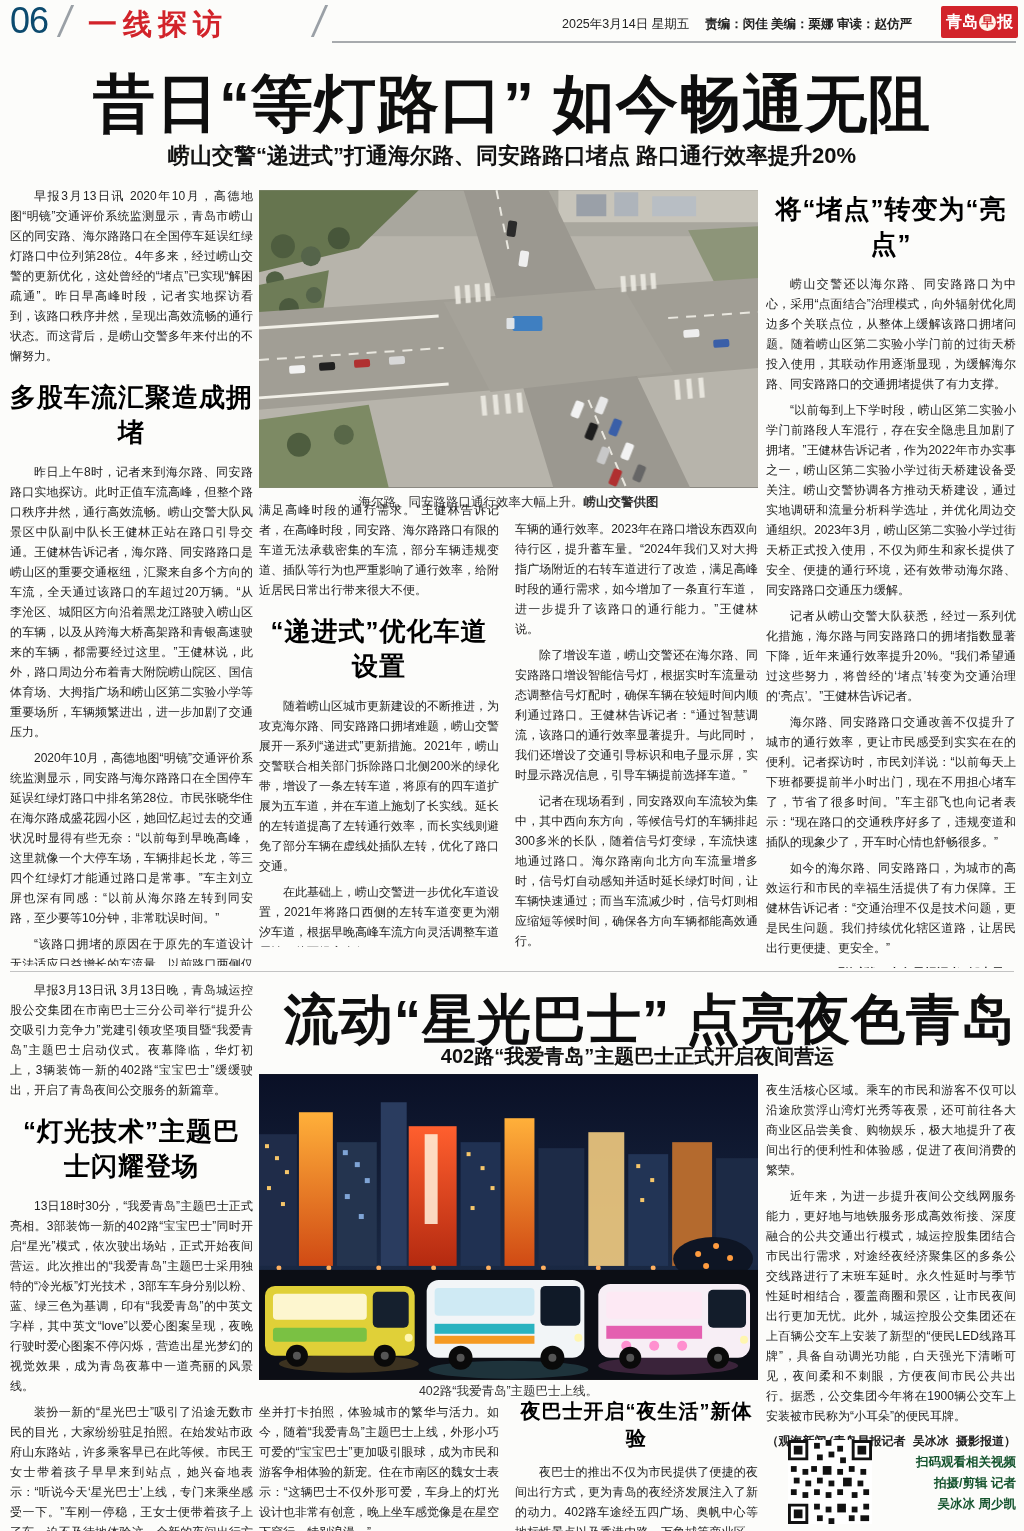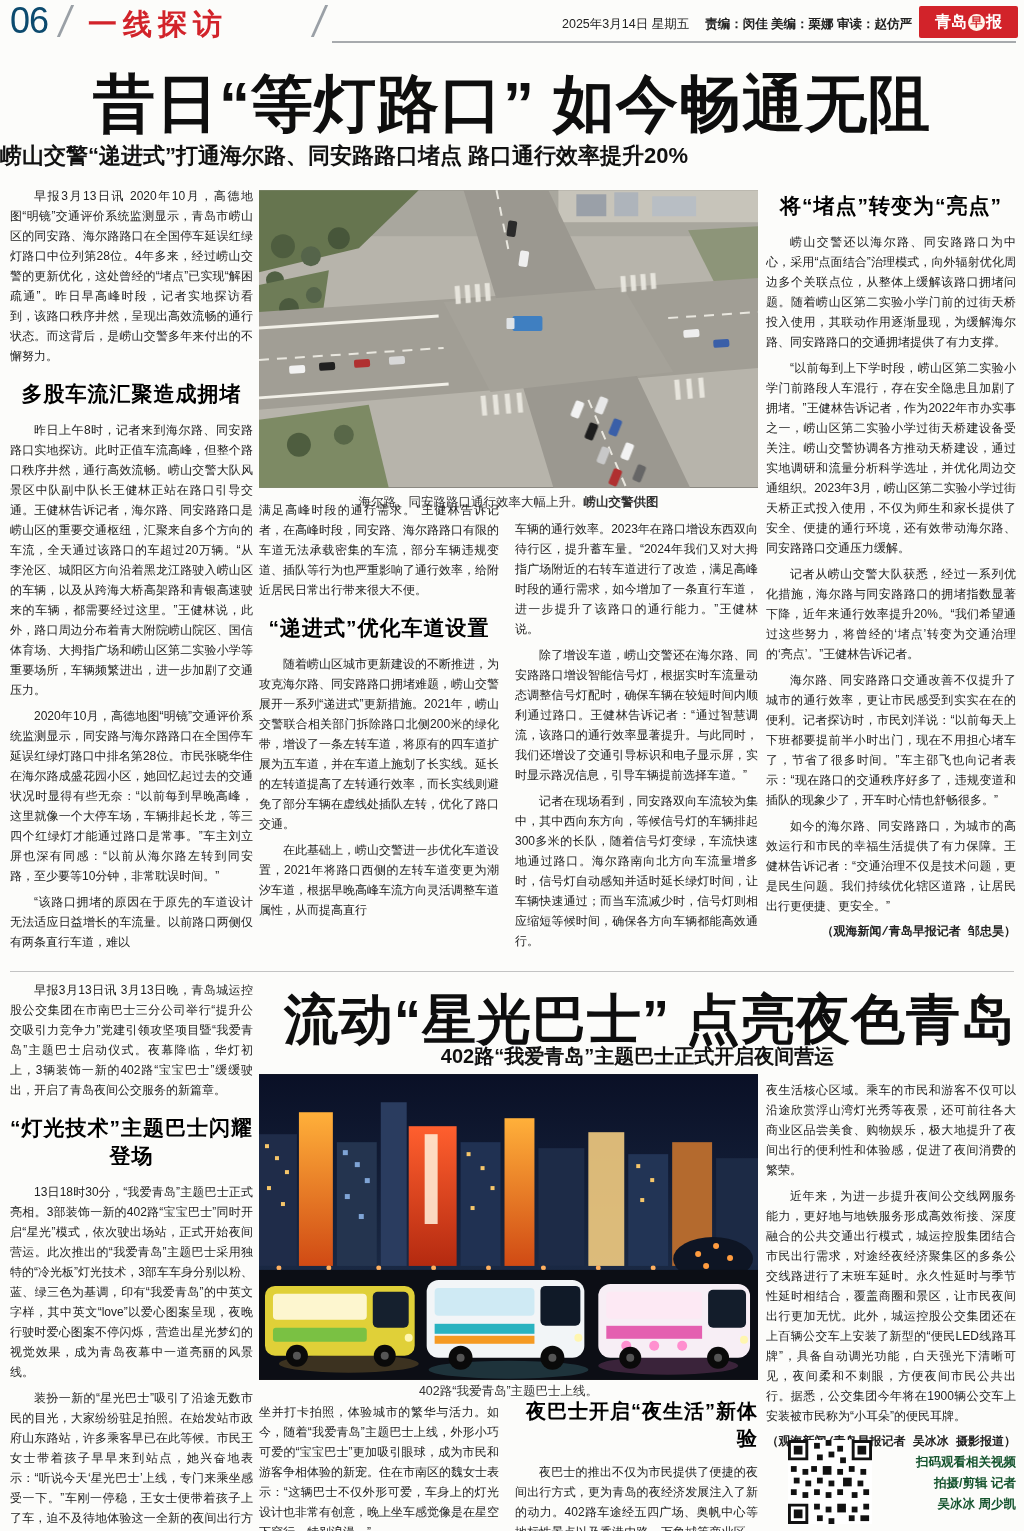--- a/index.html
+++ b/index.html
@@ -10,49 +10,49 @@
   .pagenum{position:absolute;left:10px;top:0;font-size:36px;color:#0c4a6e;letter-spacing:-1px;}
   .slash{position:absolute;width:3px;height:32px;background:#9aa0a6;transform:skewX(-24deg);}
   .s1{left:64px;top:5px;}
   .s2{left:318px;top:5px;}
   .section-title{position:absolute;left:88px;top:5px;font-size:29px;font-weight:900;color:#d2232a;letter-spacing:6px;}
   .head-rule{position:absolute;left:332px;top:41px;width:684px;height:2px;background:#a7aaad;}
   .head-meta{position:absolute;left:562px;top:16px;width:385px;font-size:12.5px;color:#222;white-space:nowrap;}
   .head-meta .date{font-weight:400;margin-right:16px;}
   .head-meta .eds{font-weight:700;}
   .logo{position:absolute;right:6px;top:6px;height:24px;background:#d2232a;color:#fff;
-        font-weight:900;font-size:16px;padding:4px 16px;display:flex;align-items:center;gap:1px;border-radius:2px;}
+        font-weight:900;font-size:16px;padding:4px 5px;display:flex;align-items:center;gap:1px;border-radius:2px;}
   .logo .circ{display:inline-block;width:17px;height:17px;border-radius:50%;background:#fff2e8;color:#d2232a;
         font-size:12px;line-height:17px;text-align:center;font-weight:900;}
 
   
   .a1-headline{position:absolute;left:0;top:62px;width:100%;text-align:center;margin:0;
         font-size:62px;font-weight:900;color:#0e0e0e;letter-spacing:1px;}
-  .a1-subhead{position:absolute;left:0;top:141px;width:100%;
+  .a1-subhead{position:absolute;left:0;top:141px;width:100%;text-align:center;
         font-size:22px;font-weight:700;color:#111;}
   .a2-headline{position:absolute;left:259px;top:984px;width:757px;text-align:right;margin:0;
         font-size:54px;font-weight:900;color:#0e0e0e;letter-spacing:1px;}
   .a2-subhead{position:absolute;left:259px;top:1043px;width:757px;text-align:center;
         font-size:20px;font-weight:700;color:#111;}
 
   
   .col{position:absolute;text-align:justify;overflow:hidden;}
   .col p{margin:0 0 6px;text-indent:2em;font-size:12px;line-height:20px;color:#222;}
   .col p.cont{text-indent:0;}
-  .col h3{margin:14px 0 12px;font-size:21px;font-weight:900;text-align:center;color:#000;letter-spacing:1px;}
+  .col h3{margin:14px 0 12px;font-size:26px;font-weight:900;text-align:center;color:#000;letter-spacing:1px;}
   .col h3.first{margin-top:2px;}
   .byline{text-align:right;font-weight:700;text-indent:0 !important;font-family:Liberation Mono, monospace;}
   .a1c1{left:10px;top:186px;width:243px;height:780px;}
   .a1c2{left:259px;top:500px;width:240px;height:447px;}
   .a1c3{left:515px;top:519px;width:243px;height:447px;}
   .a1c4{left:766px;top:190px;width:250px;height:778px;}
   .a2c1{left:10px;top:980px;width:243px;height:551px;}
   .a2c2{left:259px;top:1402px;width:240px;height:129px;}
   .a2c3{left:515px;top:1396px;width:243px;height:135px;}
-  .a2c3 h3{margin:6px 0 10px;font-size:20px;text-align:right;}
+  .a2c3 h3{margin:6px 0 10px;font-size:20px;}
   .a2c4{left:766px;top:1080px;width:250px;height:378px;}
 
   
   .photo{position:absolute;overflow:hidden;background:#222;}
   .photo svg{display:block;}
   .ph1{left:259px;top:190px;width:499px;height:298px;}
   .ph2{left:259px;top:1074px;width:499px;height:306px;}
   .caption{position:absolute;font-size:12.5px;color:#333;text-align:center;}
   .cap1{left:259px;top:494px;width:499px;}
   .cap2{left:259px;top:1383px;width:499px;}

